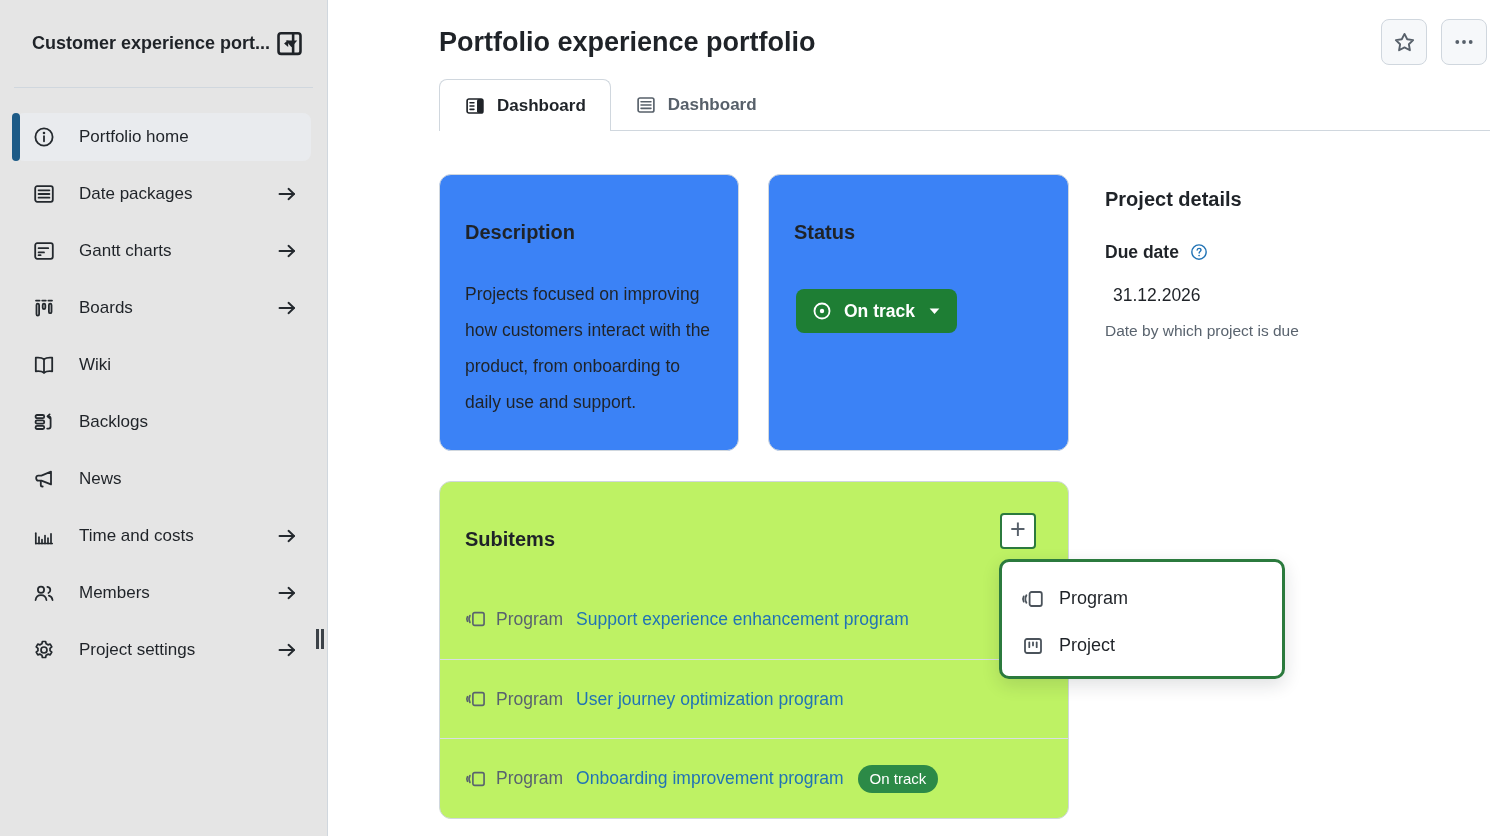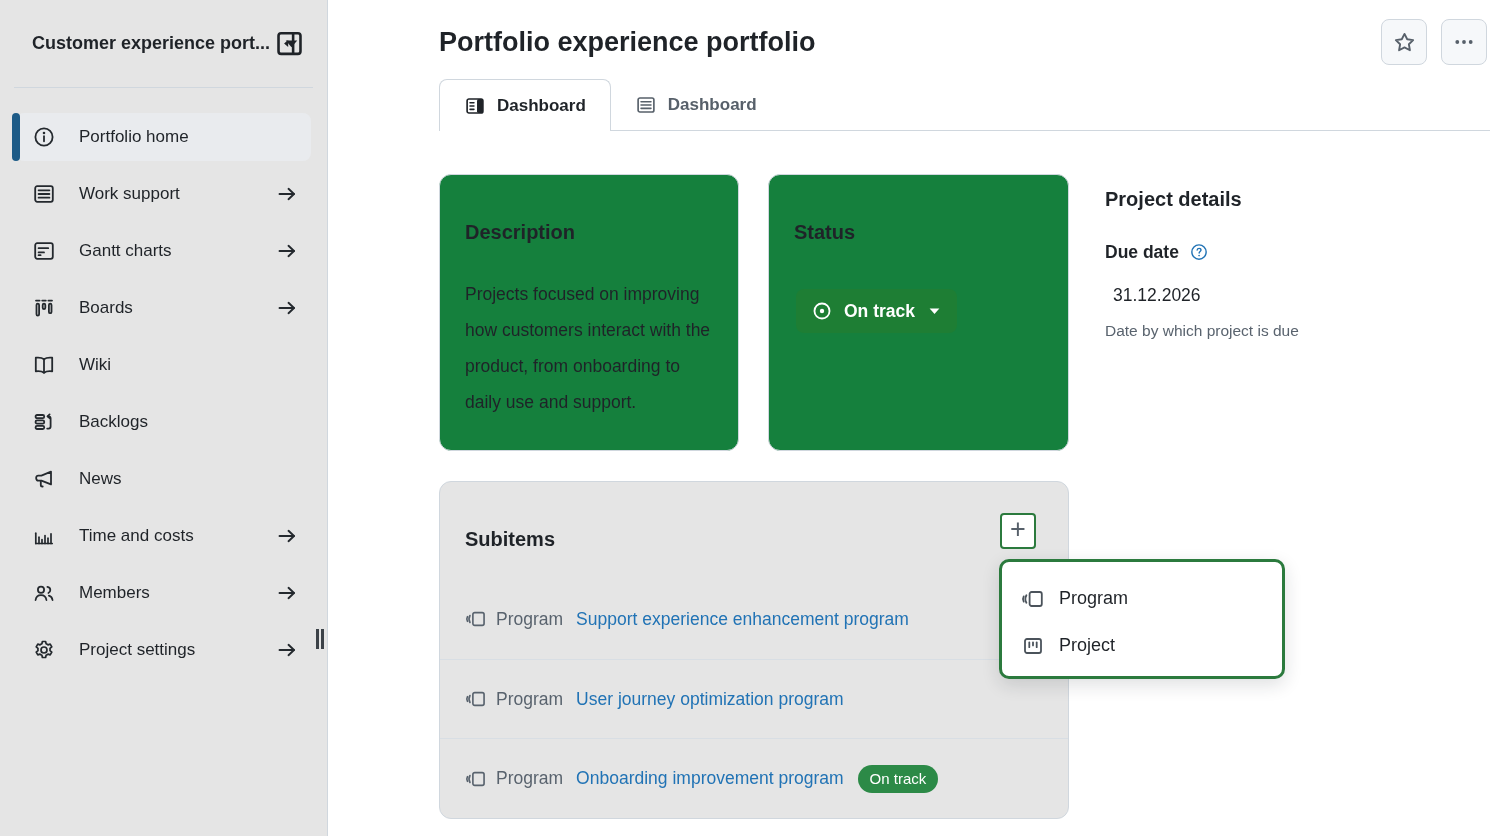--- a/index.html
+++ b/index.html
@@ -37,37 +37,37 @@
   .icon-btn { width:46px; height:46px; border:1px solid #d0d7de; background:#f6f8fa; border-radius:8px;
               display:flex; align-items:center; justify-content:center; color:#57606a; cursor:pointer; padding:0; }
 
   .tabs { display:flex; align-items:stretch; height:52px; margin:14px 20px 0 25px; border-bottom:1px solid #d0d7de; }
   .tab { display:flex; align-items:center; gap:11px; padding:0 24px; font-size:17px; font-weight:600; color:#57606a; cursor:pointer; }
   .tab.active { color:#1f2328; background:#fff; border:1px solid #d0d7de; border-bottom:none; border-radius:8px 8px 0 0; margin-bottom:-1px; }
   .tab-icon { width:22px; height:22px; }
 
   .content { position:relative; margin:43px 0 0 25px; }
   .cards { display:flex; gap:29px; }
-  .card { border:1px solid #d0d7de; border-radius:12px; background:#15803d; }
+  .card { border:1px solid #d0d7de; border-radius:12px; background:#3b82f6; }
   .card.description { width:300px; height:277px; padding:29px 25px; }
   .card.status { width:301px; height:277px; padding:29px 25px; }
   .card-title { font-size:20px; font-weight:700; }
   .desc-body { margin-top:32px; width:252px; font-size:17.5px; line-height:36px; color:#1f2328; }
   .status-btn { margin:29px 0 0 2px; display:inline-flex; align-items:center; gap:11px; height:44px; padding:0 17px 0 15px;
                 background:#1e7e34; color:#fff; border:none; border-radius:8px; font-size:17.5px; font-weight:600;
                 font-family:"Liberation Sans",sans-serif; cursor:pointer; }
 
   .details { position:absolute; left:666px; top:-3px; width:410px; }
   .details-title { font-size:20px; font-weight:700; }
   .due-label { margin-top:31px; display:flex; align-items:center; gap:10px; font-size:17.5px; font-weight:700; }
   .help-icon { color:#2173b5; cursor:pointer; }
   .due-value { margin-top:22px; padding-left:8px; font-size:17.5px; }
   .due-help-text { margin-top:16px; font-size:15.5px; color:#59636e; }
 
-  .subitems { position:relative; margin-top:30px; width:630px; height:338px; border:1px solid #d0d7de; border-radius:12px; display:flex; flex-direction:column; background:#e5e5e5; }
+  .subitems { position:relative; margin-top:30px; width:630px; height:338px; border:1px solid #d0d7de; border-radius:12px; display:flex; flex-direction:column; background:#bef264; }
   .sub-header { height:98px; padding:29px 24px 0 25px; }
   .plus-btn { position:absolute; top:31px; right:32px; width:36px; height:36px; background:#fff; border:2px solid #2b7a3d; border-radius:4px;
               color:#57606a; font-size:27px; font-weight:400; line-height:1; display:flex; align-items:center; justify-content:center; cursor:pointer; padding:0 0 3px 0;
               font-family:"Liberation Sans",sans-serif; }
   .sub-rows { flex:1; display:flex; flex-direction:column; }
   .sub-row { flex:1; display:flex; align-items:center; padding:0 24px 0 25px; }
   .sub-row + .sub-row { border-top:1px solid #d8dee4; }
   .type-icon { width:22px; height:22px; color:#59636e; }
   .sub-type { margin-left:9px; color:#59636e; font-size:17.5px; }
   .sub-link { margin-left:13px; color:#2173b5; font-size:17.5px; text-decoration:none; cursor:pointer; }
@@ -120,21 +120,21 @@
 
     <div class="sb-item">
       <span class="sb-icon">
         <svg viewBox="0 0 24 24" fill="none" stroke="currentColor" stroke-width="1.8" stroke-linecap="round">
           <rect x="3.2" y="4.2" width="17.6" height="15.6" rx="2"></rect>
           <line x1="6.6" y1="8.3" x2="17.4" y2="8.3"></line>
             <line x1="6.6" y1="12" x2="17.4" y2="12"></line>
             <line x1="6.6" y1="15.7" x2="17.4" y2="15.7"></line>
         </svg>
       </span>
-      <span class="sb-label">Work support</span>
+      <span class="sb-label">Date packages</span>
       <span class="sb-arrow">
         <svg width="24" height="24" viewBox="0 0 24 24" fill="none" stroke="currentColor" stroke-width="1.9" stroke-linecap="round" stroke-linejoin="round">
             <line x1="4.5" y1="12" x2="19" y2="12"></line>
             <path d="M13.5 6.8 19 12l-5.5 5.2"></path>
           </svg>
       </span>
     </div>
 
     <div class="sb-item">
       <span class="sb-icon">

